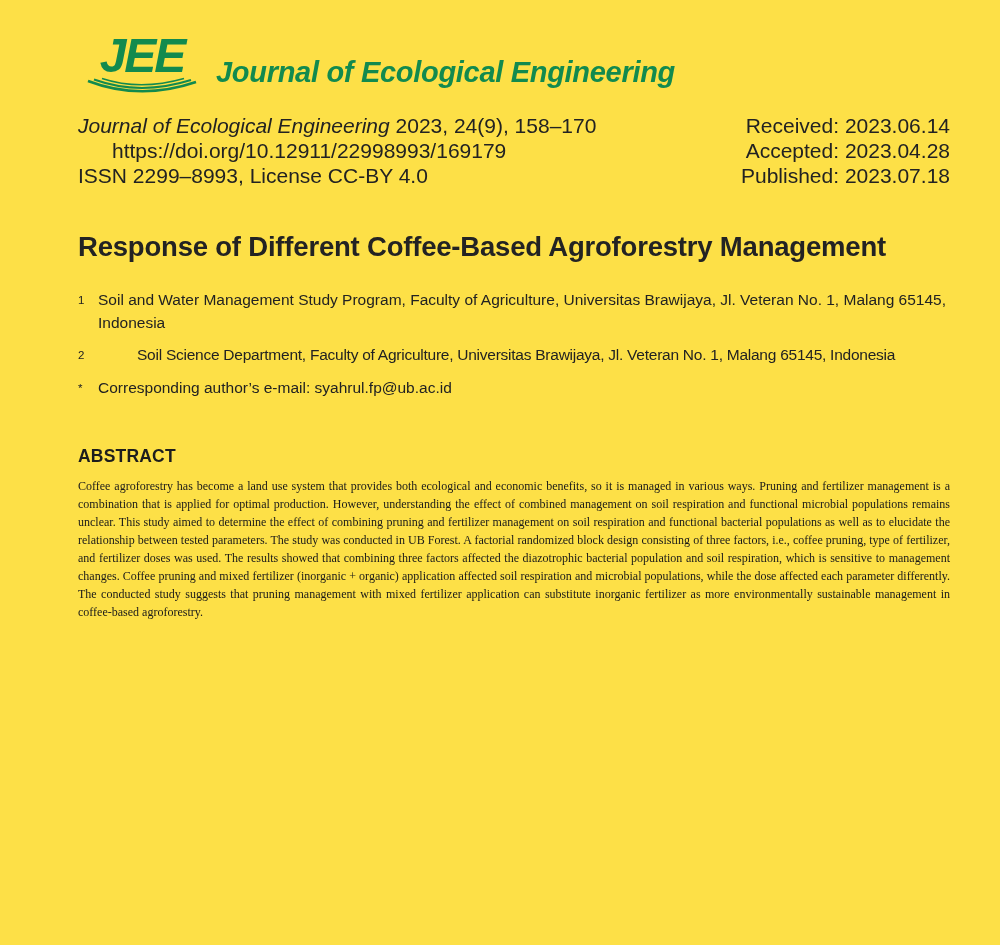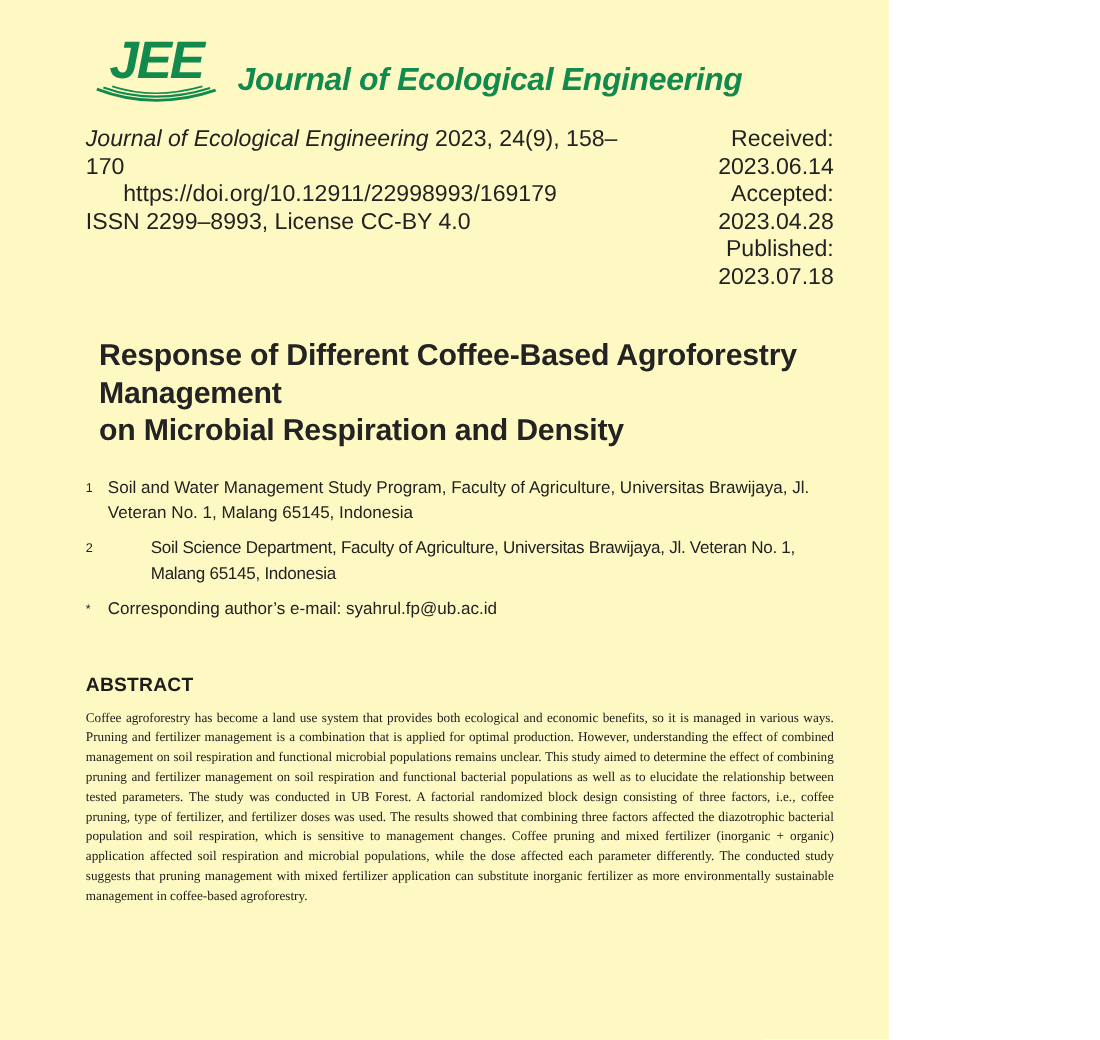--- a/index.html
+++ b/index.html
@@ -1,20 +1,20 @@
 <!DOCTYPE html>
 <html style="--accent: #128a4e; --ink: #1d1d1d;"><head>
 <meta charset="utf-8">
 <style>
   :root { --accent: #128a4e; --ink: #1d1d1d; }
   * { box-sizing: border-box; }
   html, body { margin: 0; padding: 0; background: #ffffff; }
   .page {
-    width: 808px; height: 945px; overflow: hidden;
-    background: #fef9c3; color: var(--ink);
+    width: 1000px; height: 945px; overflow: hidden;
+    background: #fde047; color: var(--ink);
     font-family: "Liberation Sans", sans-serif;
     padding: 36px 50px 0 78px;
   }
   
   .logo-row { display: flex; align-items: flex-end; gap: 18px; padding-left: 8px; }
   .logo-mark { display: flex; flex-direction: column; align-items: center; width: 112px; }
   .logo-acronym {
     font-size: 48px; font-weight: 700; font-style: italic;
     color: var(--accent); line-height: 0.82; letter-spacing: -2px;
   }
@@ -78,23 +78,22 @@
       <div><span class="doi">https://doi.org/10.12911/22998993/169179</span></div>
       <div>ISSN 2299–8993, License CC-BY 4.0</div>
     </div>
     <div class="meta-right">
       <div>Received: 2023.06.14</div>
       <div>Accepted: 2023.04.28</div>
       <div>Published: 2023.07.18</div>
     </div>
   </div>
 
-  <h1 class="title" style="margin:42px 0 0 12px;">
+  <h1 class="title" style="margin:42px 0 0 0;">
     <span>Response of Different Coffee-Based Agroforestry Management</span>
-    <span>on Microbial Respiration and Density</span>
   </h1>
 
 
   <div class="affiliations">
     <div class="aff-item">
       <span class="aff-marker">1</span>
       <span class="aff-text">Soil and Water Management Study Program, Faculty of Agriculture, Universitas Brawijaya, Jl. Veteran No. 1, Malang 65145, Indonesia</span>
     </div>
     <div class="aff-item">
       <span class="aff-marker">2</span>

